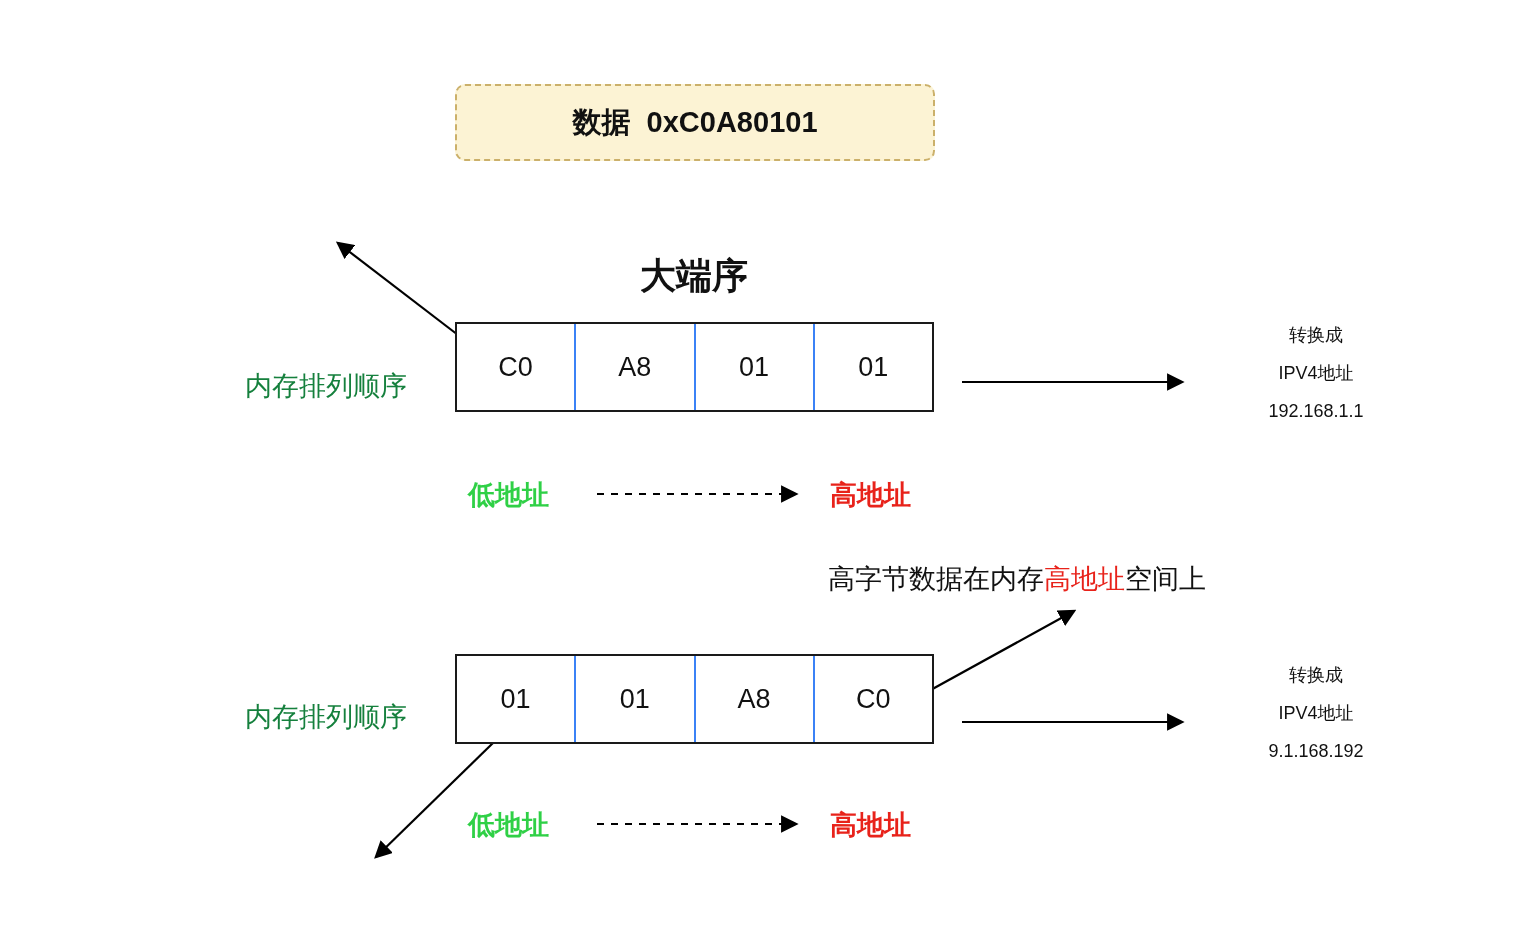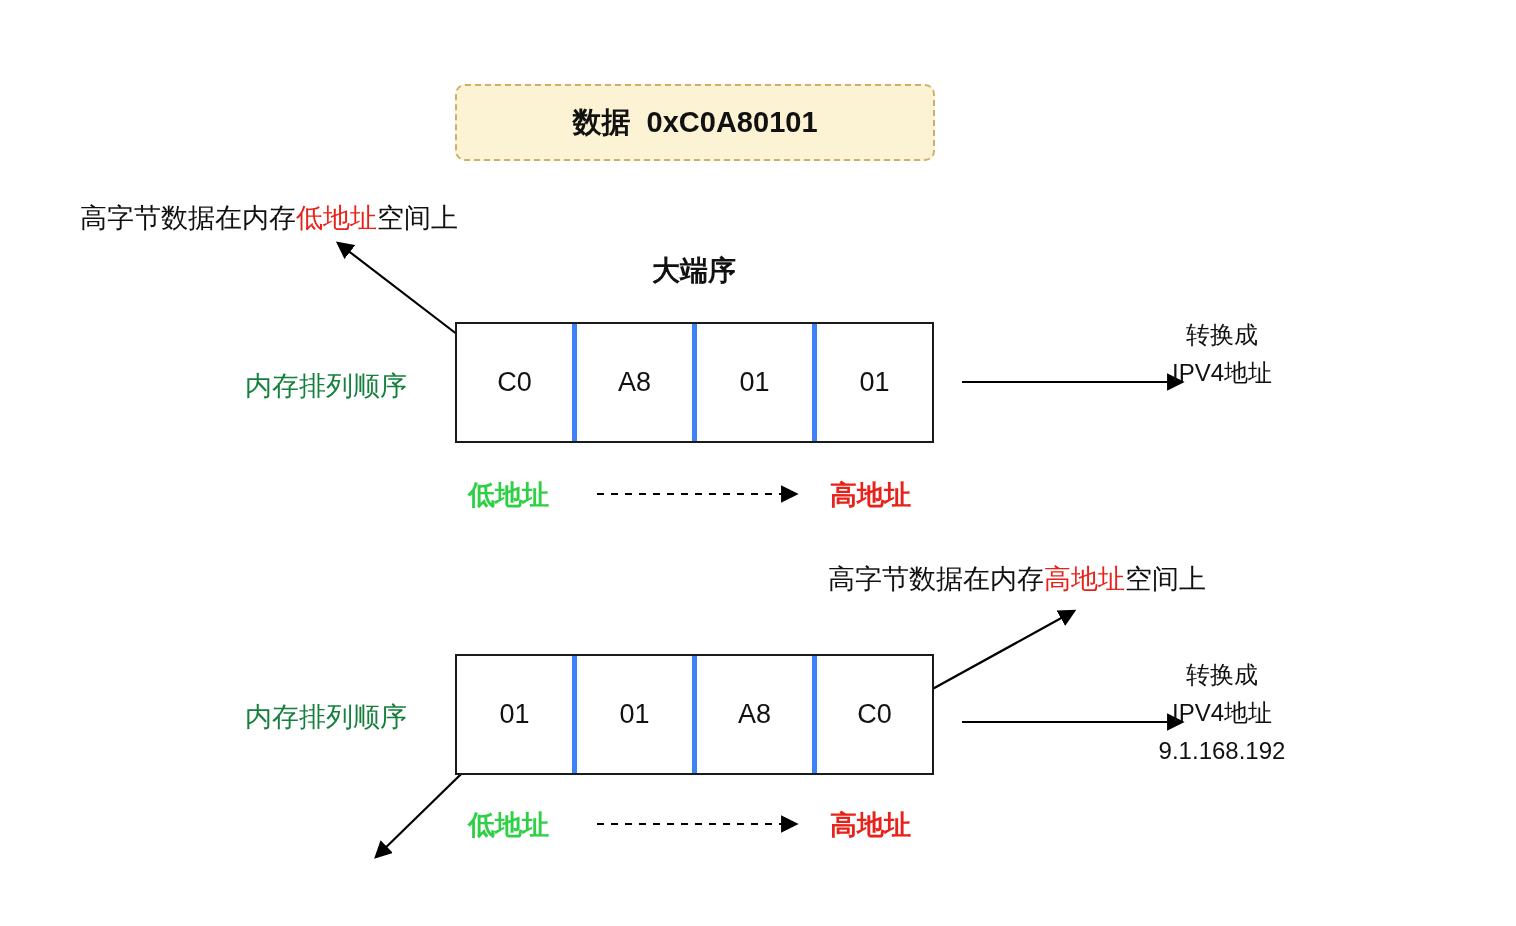--- a/index.html
+++ b/index.html
@@ -13,41 +13,41 @@
     background:#fcf3d4; border:2px dashed #cbb06a; border-radius:10px;
     display:flex; align-items:center; justify-content:center;
   }
   .title-box .title-text { font-size:29px; font-weight:bold; color:#111; white-space:pre; }
 
   .note { position:absolute; font-size:27px; color:#111; white-space:nowrap; }
   .red { color:#e8221a; }
 
   .section-title {
     position:absolute; left:455px; width:478px; text-align:center;
-    font-size:28px; font-weight:bold; color:#111;
+    font-size:36px; font-weight:bold; color:#111;
   }
   .mem-label { position:absolute; left:245px; font-size:27px; color:#15803d; white-space:nowrap; }
 
   .byte-row {
-    position:absolute; left:455px; width:479px; height:121px;
+    position:absolute; left:455px; width:479px; height:90px;
     display:flex; border:2px solid #1a1a1a; background:#fff;
   }
   .byte-cell {
     flex:1; display:flex; align-items:center; justify-content:center;
-    font-size:27px; color:#111; border-left:5px solid #3b82f6;
+    font-size:27px; color:#111; border-left:2px solid #3b82f6;
   }
   .byte-cell:first-child { border-left:none; }
 
   .addr-label { position:absolute; font-size:27px; font-weight:bold; white-space:nowrap; }
   .addr-low  { color:#2fd046; }
   .addr-high { color:#e8221a; }
 
   .result {
-    position:absolute; left:1117px; width:210px; text-align:center;
-    font-size:24px; color:#111; line-height:38px; white-space:nowrap;
+    position:absolute; left:1211px; width:210px; text-align:center;
+    font-size:18px; color:#111; line-height:38px; white-space:nowrap;
   }
 </style>
 </head>
 <body>
 
 <div class="canvas">
 
   <svg class="arrows" viewBox="0 0 1516 926">
     <defs>
       <marker id="ah" markerWidth="8" markerHeight="8" refX="6.8" refY="4" orient="auto">
@@ -67,38 +67,36 @@
 
     <line x1="597" y1="780" x2="796" y2="780" stroke="#000" stroke-width="2.2" stroke-dasharray="7 7" marker-end="url(#ah)"></line>
 
     <line x1="494" y1="698" x2="376" y2="813" stroke="#000" stroke-width="2.2" marker-end="url(#ah)"></line>
   </svg>
 
   <div class="title-box">
     <span class="title-text">数据  0xC0A80101</span>
   </div>
 
-  <div class="note" style="left:80px; top:156px;">
-    <span>高字节数据在内存</span><span class="red">低地址</span><span>空间上</span>
-  </div>
 
   <div class="section-title" style="top:208px;">大端序</div>
 
   <div class="mem-label" style="top:324px;">内存排列顺序</div>
 
   <div class="byte-row" style="top:278px;">
     <div class="byte-cell">C0</div>
     <div class="byte-cell">A8</div>
     <div class="byte-cell">01</div>
     <div class="byte-cell">01</div>
   </div>
 
   <div class="result" style="top:272px;">
     <div>转换成</div>
     <div>IPV4地址</div>
+    <div>192.168.1.1</div>
   </div>
 
   <div class="addr-label addr-low" style="left:468px; top:433px;">低地址</div>
   <div class="addr-label addr-high" style="left:830px; top:433px;">高地址</div>
 
   <div class="note" style="left:828px; top:517px;">
     <span>高字节数据在内存</span><span class="red">高地址</span><span>空间上</span>
   </div>
 
 

